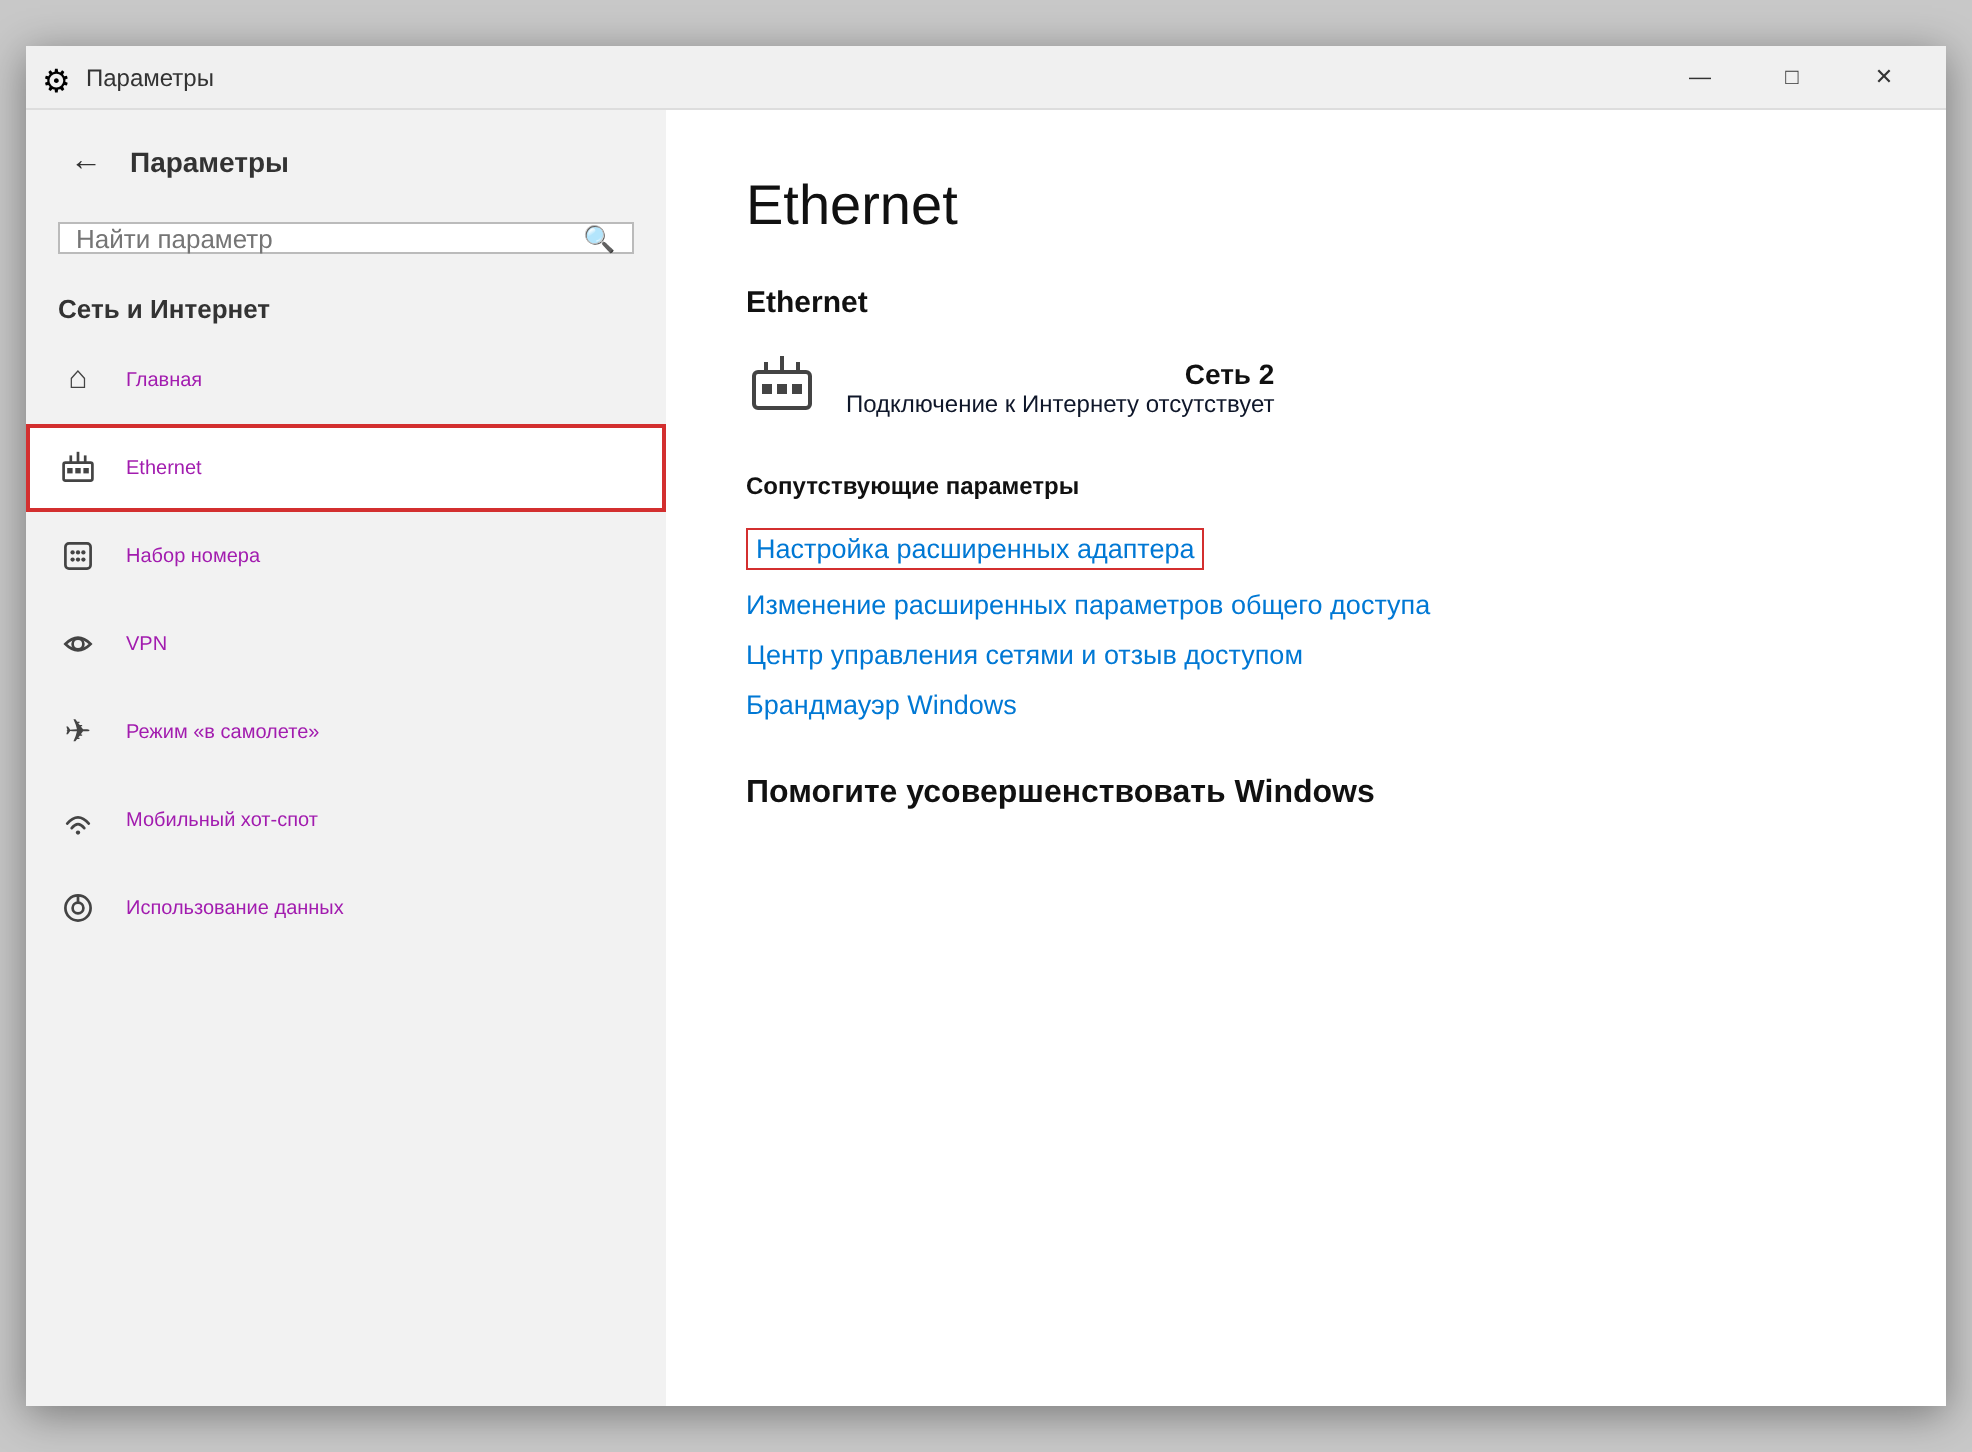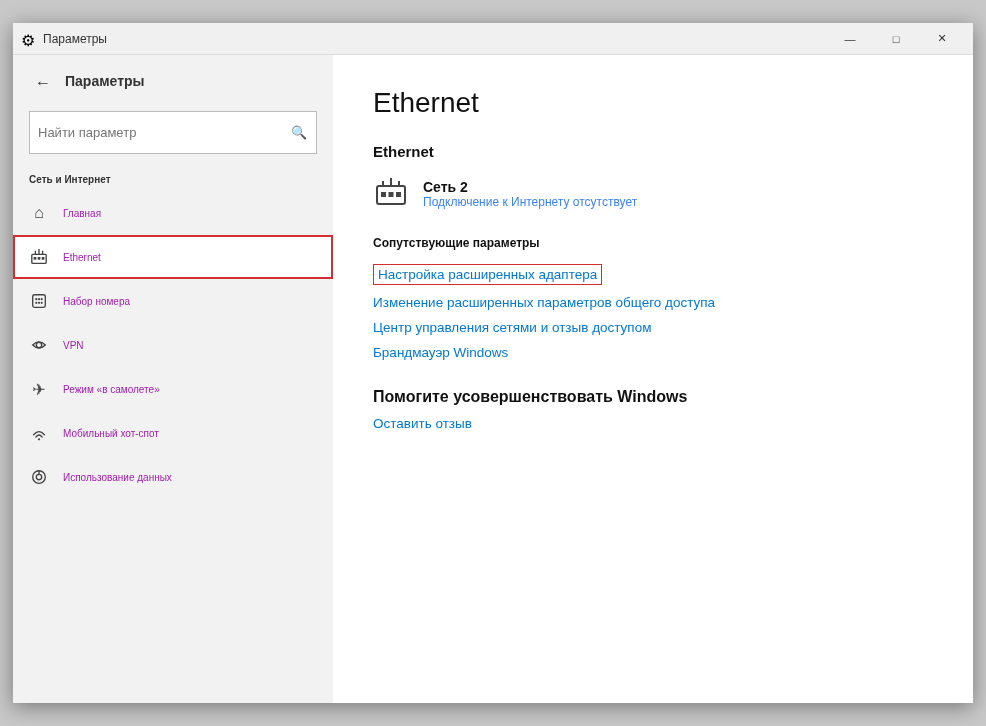--- a/index.html
+++ b/index.html
@@ -91,37 +91,37 @@
       font-size: 14px;
       font-weight: 600;
       color: #333;
     }
     .search-box {
       margin: 4px 16px 12px 16px;
       display: flex;
       align-items: center;
       background: #fff;
       border: 1px solid #bbb;
-      height: 43px;
+      height: 16px;
       padding: 0 8px;
     }
     .search-box input {
       border: none;
       outline: none;
       flex: 1;
       font-size: 13px;
       background: transparent;
       color: #333;
     }
     .search-icon {
       color: #666;
       font-size: 13px;
     }
     .section-header {
-      font-size: 10px;
+      font-size: 13px;
       font-weight: 600;
       color: #333;
       padding: 8px 16px 6px 16px;
     }
     .nav-item {
       display: flex;
       align-items: center;
       padding: 12px 16px;
       cursor: pointer;
       gap: 14px;
@@ -163,37 +163,38 @@
       font-size: 15px;
       font-weight: 600;
       color: #111;
       margin-bottom: 16px;
     }
     .network-item {
       display: flex;
       align-items: center;
       gap: 14px;
       margin-bottom: 24px;
+      text-align: right;
     }
     .network-icon-box {
       width: 36px;
       height: 36px;
       display: flex;
       align-items: center;
       justify-content: center;
       flex-shrink: 0;
     }
     .network-info .net-name {
       font-size: 14px;
       font-weight: 600;
       color: #111;
     }
     .network-info .net-status {
       font-size: 12px;
-      color: #3b82f6;
+      color: #0f172a;
     }
     .section-sub-title {
       font-size: 12px;
       font-weight: 600;
       color: #111;
       margin-bottom: 14px;
       margin-top: 8px;
     }
     .link-item {
       display: block;
@@ -208,21 +209,20 @@
       border: 1px solid #d32f2f;
       padding: 2px 4px;
     }
     .improve-section {
       margin-top: 28px;
     }
     .improve-title {
       font-size: 16px;
       font-weight: 600;
       color: #111;
-      margin-bottom: 10px;
     }
   </style>
 </head>
 <body>
 
 <div class="window">
 
   <div class="titlebar">
     <span class="titlebar-icon">⚙</span>
     <span class="titlebar-title">Параметры</span>
@@ -348,17 +348,16 @@
 
       <div class="section-sub-title">Сопутствующие параметры</div>
 
       <a class="link-item highlighted">Настройка расширенных адаптера</a>
       <a class="link-item">Изменение расширенных параметров общего доступа</a>
       <a class="link-item">Центр управления сетями и отзыв доступом</a>
       <a class="link-item">Брандмауэр Windows</a>
 
       <div class="improve-section">
         <div class="improve-title">Помогите усовершенствовать Windows</div>
-        <a class="link-item">Оставить отзыв</a>
       </div>
     </div>
   </div>
 </div>
 
 </body></html>

